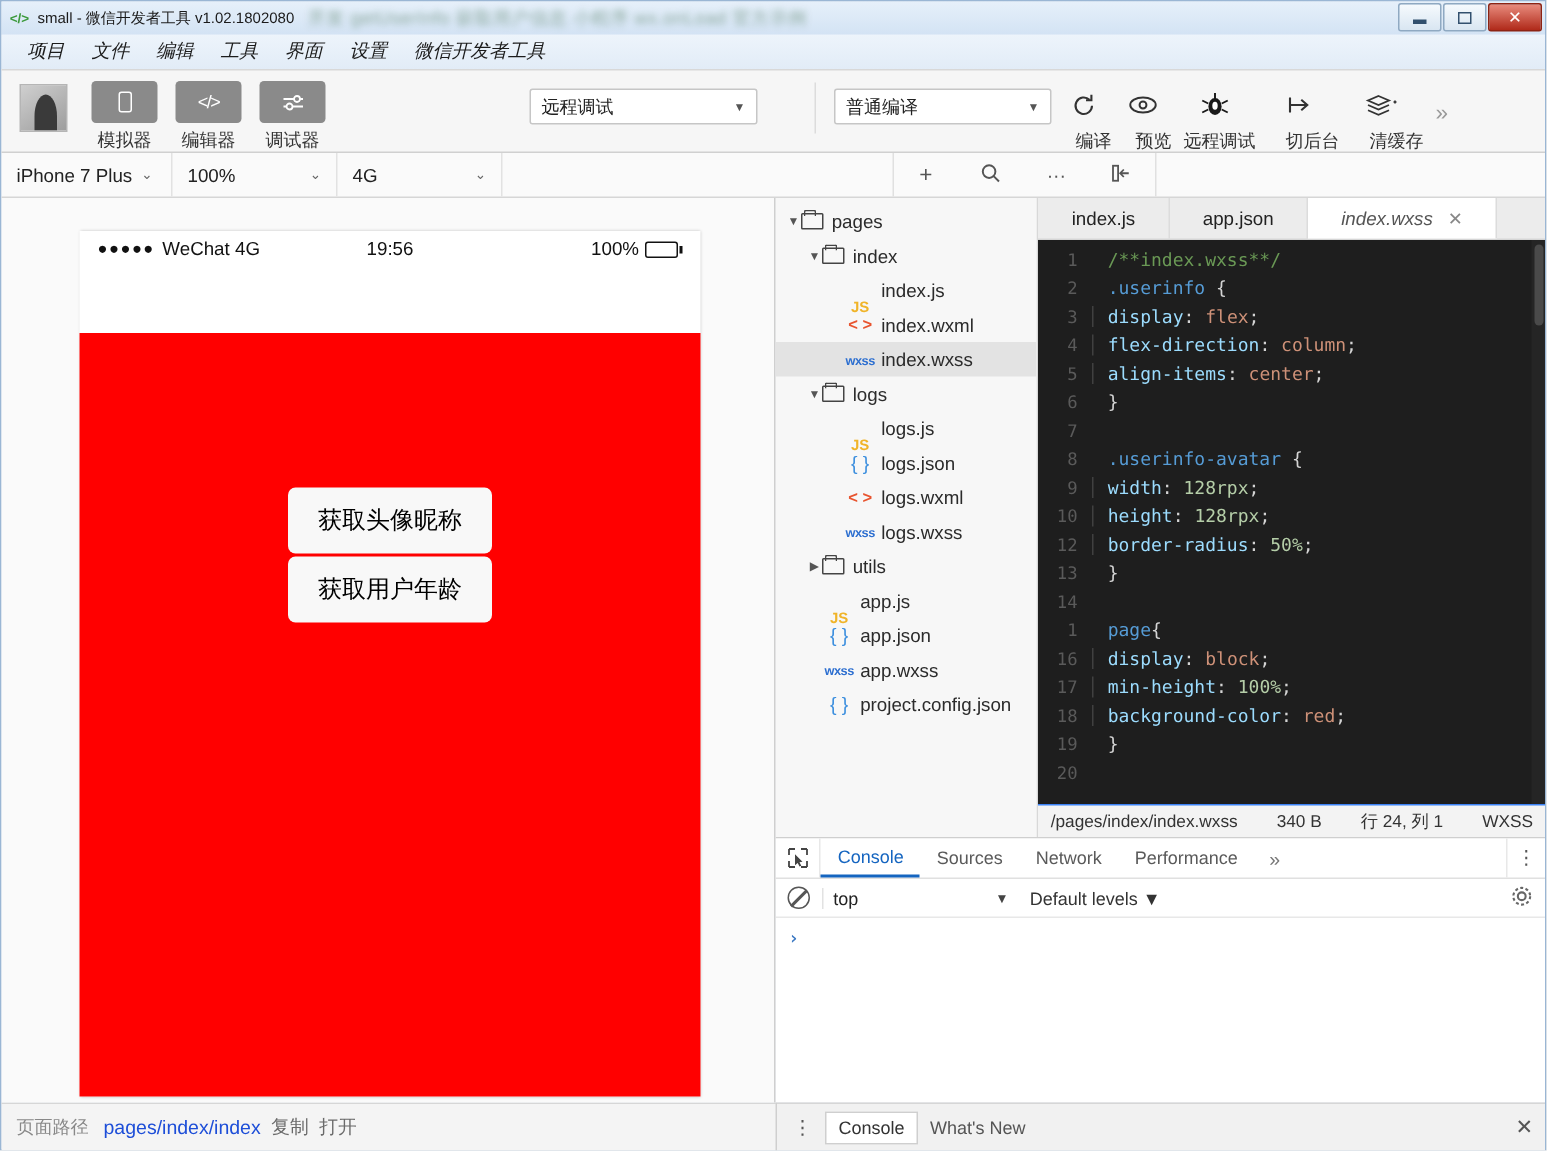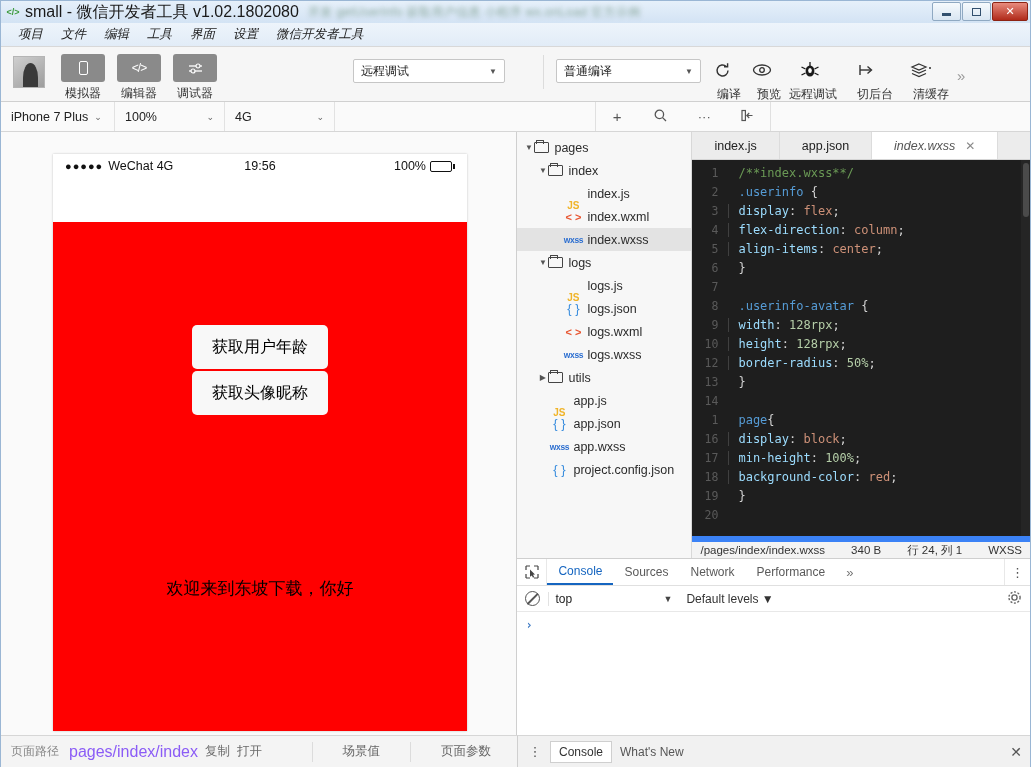--- a/index.html
+++ b/index.html
@@ -12,21 +12,21 @@
   }
   #app { position:relative; width:1031px; height:767px;
          background:linear-gradient(#eaf2fb,#dfeaf7);
          border:1px solid #9ab6d4; }
 
   
   .titlebar { height:22px; display:flex; align-items:center;
     background:linear-gradient(#e6f0fa,#d3e3f4); padding-left:5px; position:relative; }
   .tb-icon { width:14px;height:14px;margin-right:5px;display:flex;align-items:center;
     justify-content:center;color:#3c9a3c;font-size:9px;font-weight:bold; }
-  .tb-title { font-size:16px; color:#1a1a1a; white-space:nowrap; }
+  .tb-title { font-size:10px; color:#1a1a1a; white-space:nowrap; }
   .tb-blur { margin-left:9px; font-size:12px; color:#7a9a8a; filter:blur(2.6px);
     white-space:nowrap; opacity:.85; letter-spacing:.4px; }
   .win-ctrls { position:absolute; right:2px; top:1px; display:flex; gap:0px; }
   .win-btn { width:29px;height:19px; border:1px solid #8fa9c2; margin-left:1px;
     background:linear-gradient(#f6fafd,#d9e6f2); display:flex;align-items:center;
     justify-content:center; border-radius:2px; font-size:11px; color:#2a3c50; }
   .win-btn.close { background:linear-gradient(#e88b7d,#b02a1a); border-color:#8d2313;
     color:#fff; width:36px; font-weight:bold; }
   .box-glyph { width:9px;height:8px;border:1px solid #32506e; }
   .min-glyph { width:9px;height:3px;background:#32506e;margin-top:6px; }
@@ -161,21 +161,21 @@
   .ind { border-left:1px solid #404040; padding-left:9px; }
   .ct { color:#6a9955; }      
   .sel-sel { color:#569cd6; } 
   .prop { color:#9cdcfe; }    
   .val { color:#ce9178; }     
   .num { color:#b5cea8; }     
   .pun { color:#d4d4d4; }
   .escroll { position:absolute; right:0; top:0; width:9px; height:100%; background:#252525; }
   .escroll i { position:absolute; right:1px; top:3px; width:6px; height:54px;
     background:#4a4a4a; border-radius:3px; display:block; }
-  .ebar { height:22px; background:#f3f3f3; border-top:6px solid #3b82f6;
+  .ebar { height:22px; background:#f3f3f3; border-top:1px solid #3b82f6;
     display:flex; align-items:center; font-size:11.5px; color:#333; padding:0 8px; }
   .ebar span { margin-right:26px; white-space:nowrap; }
   .ebar .last { margin-left:auto; margin-right:0; }
 
   
   .devtools { flex:1; background:#fff; border-top:1px solid #cfcfcf;
     display:flex; flex-direction:column; }
   .dt-tabs { height:27px; display:flex; align-items:stretch; border-bottom:1px solid #e0e0e0;
     background:#fff; }
   .dt-cursor { width:30px; display:flex;align-items:center;justify-content:center;
@@ -202,21 +202,21 @@
   .gear { margin-left:auto; font-size:14px; color:#666; cursor:pointer; }
   .console-area { flex:1; padding:6px 8px; font-size:12px;
     font-family:"DejaVu Sans Mono","Liberation Mono",monospace; }
   .prompt { color:#3b78c3; font-weight:bold; }
 
   
   .bottom { height:32px; display:flex; }
   .bl { width:517px; display:flex; align-items:center; background:#f4f4f4;
     border-top:1px solid #d6d6d6; border-right:1px solid #cfcfcf; padding:0 10px; }
   .bl .k { color:#888; font-size:12px; margin-right:10px; }
-  .bl .v { color:#8b5cf6; font-size:16px; }
+  .bl .v { color:#1d4ed8; font-size:13px; }
   .bl .lnk { color:#6a6a6a; font-size:12.5px; margin-left:7px; cursor:pointer; }
   .bl .sep { width:1px;height:20px;background:#dcdcdc; margin:0 14px; }
   .bl .rgrp { margin-left:auto; display:flex; align-items:center; }
   .bl .rgrp .k2 { color:#666; font-size:12.5px; padding:0 16px; cursor:pointer; }
   .br { flex:1; display:flex; align-items:center; background:#f1f1f1;
     border-top:1px solid #d6d6d6; padding:0 8px; }
   .br .kebab { width:18px; text-align:center; color:#555; font-size:13px; cursor:pointer; }
   .br .dtab { padding:3px 8px; font-size:12px; color:#333; border:1px solid #cfcfcf;
     background:#fff; margin-left:6px; cursor:pointer; }
   .br .dtab2 { padding:3px 8px; font-size:12px; color:#555; cursor:pointer; }
@@ -389,24 +389,23 @@
           <span class="carrier">WeChat 4G</span>
           <span class="clock">19:56</span>
           <span class="battery">
             <span>100%</span>
             <span class="batt-box"><span class="batt-fill"></span></span>
             <span class="batt-tip"></span>
           </span>
         </div>
         <div class="page-red">
           <div class="userinfo">
+            <div class="btn-wx">获取头像昵称</div>
             <div class="btn-wx">获取用户年龄</div>
-            <div class="btn-wx">获取头像昵称</div>
-          </div>
-          <div class="welcome">欢迎来到东坡下载，你好</div>
+          </div>
         </div>
       </div>
     </div>
 
     <div class="rightcol">
       <div class="rtop">
 
         <div class="ftree">
           <div class="ftree-list" id="ftree-list">
               <div class="fnode" style="padding-left: 6px;">
@@ -571,26 +570,20 @@
       </div>
     </div>
   </div>
 
   <div class="bottom">
     <div class="bl">
       <span class="k">页面路径</span>
       <span class="v">pages/index/index</span>
       <span class="lnk">复制</span>
       <span class="lnk">打开</span>
-      <span class="rgrp">
-        <span class="sep"></span>
-        <span class="k2">场景值</span>
-        <span class="sep"></span>
-        <span class="k2">页面参数</span>
-      </span>
     </div>
     <div class="br">
       <span class="kebab">⋮</span>
       <span class="dtab">Console</span>
       <span class="dtab2">What's New</span>
       <span class="xclose">✕</span>
     </div>
   </div>
 </div>
 

